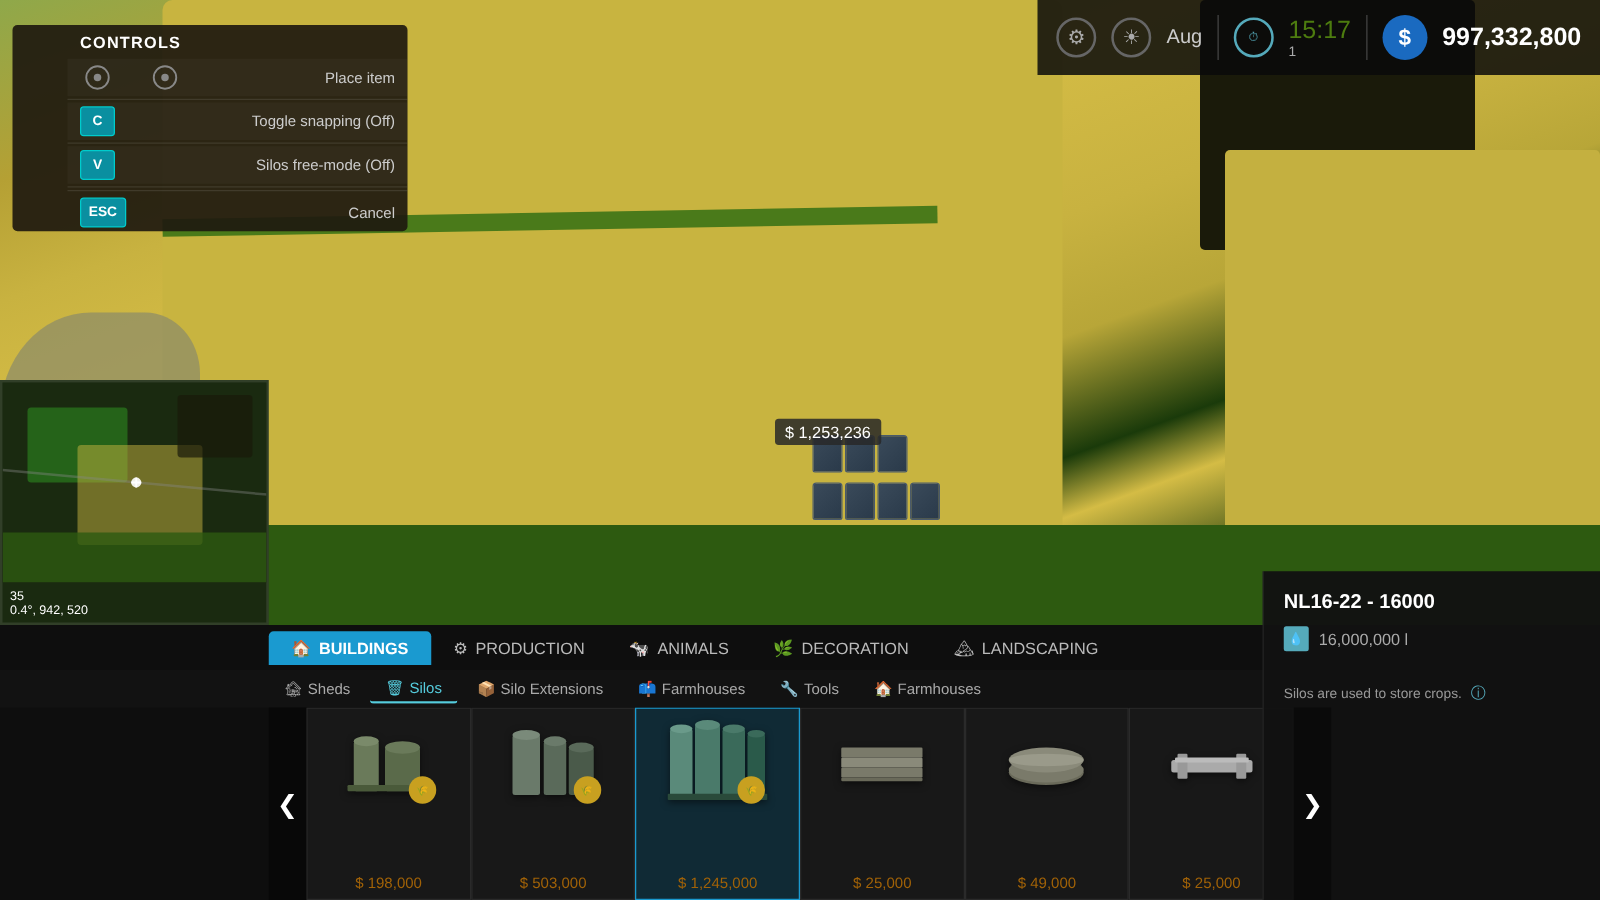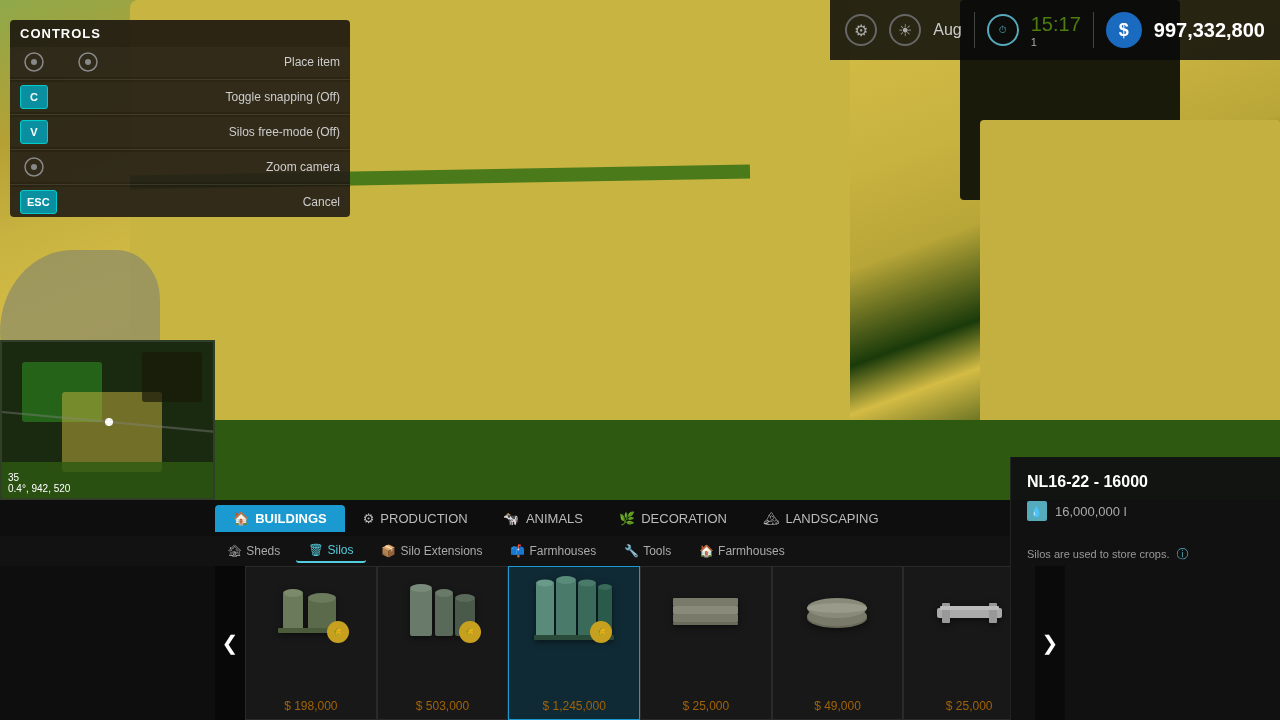--- a/index.html
+++ b/index.html
@@ -159,24 +159,25 @@
       color: #5ab;
       font-size: 10px;
       position: relative;
     }
 
     
     #controls-panel {
       position: absolute;
       top: 20px;
       left: 10px;
-      width: 340px;
+      width: 316px;
       background: rgba(30,25,15,0.92);
       border-radius: 4px;
       overflow: hidden;
+      padding-left: 44px;
     }
     .controls-title {
       color: #fff;
       font-size: 13px;
       font-weight: bold;
       padding: 6px 10px;
       letter-spacing: 1px;
     }
     .control-row {
       display: flex;
@@ -406,21 +407,21 @@
       font-size: 12px;
       margin-left: 4px;
     }
 
     
     #minimap {
       position: absolute;
       bottom: 220px;
       left: 0;
       width: 215px;
-      height: 160px;
+      height: 196px;
       background: #1a2a10;
       border: 2px solid rgba(255,255,255,0.1);
       overflow: hidden;
     }
     .minimap-label {
       position: absolute;
       bottom: 4px;
       left: 6px;
       color: #fff;
       font-size: 10px;
@@ -447,20 +448,34 @@
 <body>
 
 <div id="game-world">
   <div class="field-main"></div>
   <div class="field-dark"></div>
   <div class="field-stripe"></div>
   <div class="field-right"></div>
   <div class="path-diagonal"></div>
   <div class="grass-border"></div>
 
+  <div class="silos-group">
+    <div class="price-tag">$ 1,253,236</div>
+    <div class="barrel-row">
+      <div class="barrel"></div>
+      <div class="barrel"></div>
+      <div class="barrel"></div>
+    </div>
+    <div class="barrel-row">
+      <div class="barrel"></div>
+      <div class="barrel"></div>
+      <div class="barrel"></div>
+      <div class="barrel"></div>
+    </div>
+  </div>
 </div>
 
 <div id="top-hud">
   <div class="gear-circle">
     <span>⚙</span>
   </div>
   <div class="gear-circle">
     <span>☀</span>
   </div>
   <div>
@@ -505,29 +520,20 @@
 
   <div class="divider-line"></div>
 
   <div class="control-row">
     <div class="key-badge cyan">V</div>
     <div class="control-label">Silos free-mode (Off)</div>
   </div>
 
   <div class="divider-line"></div>
 
-  <div class="control-row">
-    <div class="key-icon">
-      <svg width="22" height="22" viewBox="0 0 22 22">
-          <circle cx="11" cy="11" r="9" fill="none" stroke="#888" stroke-width="1.5"></circle>
-          <circle cx="11" cy="11" r="3" fill="#888"></circle>
-        </svg>
-    </div>
-    <div class="control-label">Zoom camera</div>
-  </div>
 
   <div class="divider-line"></div>
 
   <div class="control-row">
     <div class="key-badge esc">ESC</div>
     <div class="control-label">Cancel</div>
   </div>
 </div>
 
 <div id="minimap">

